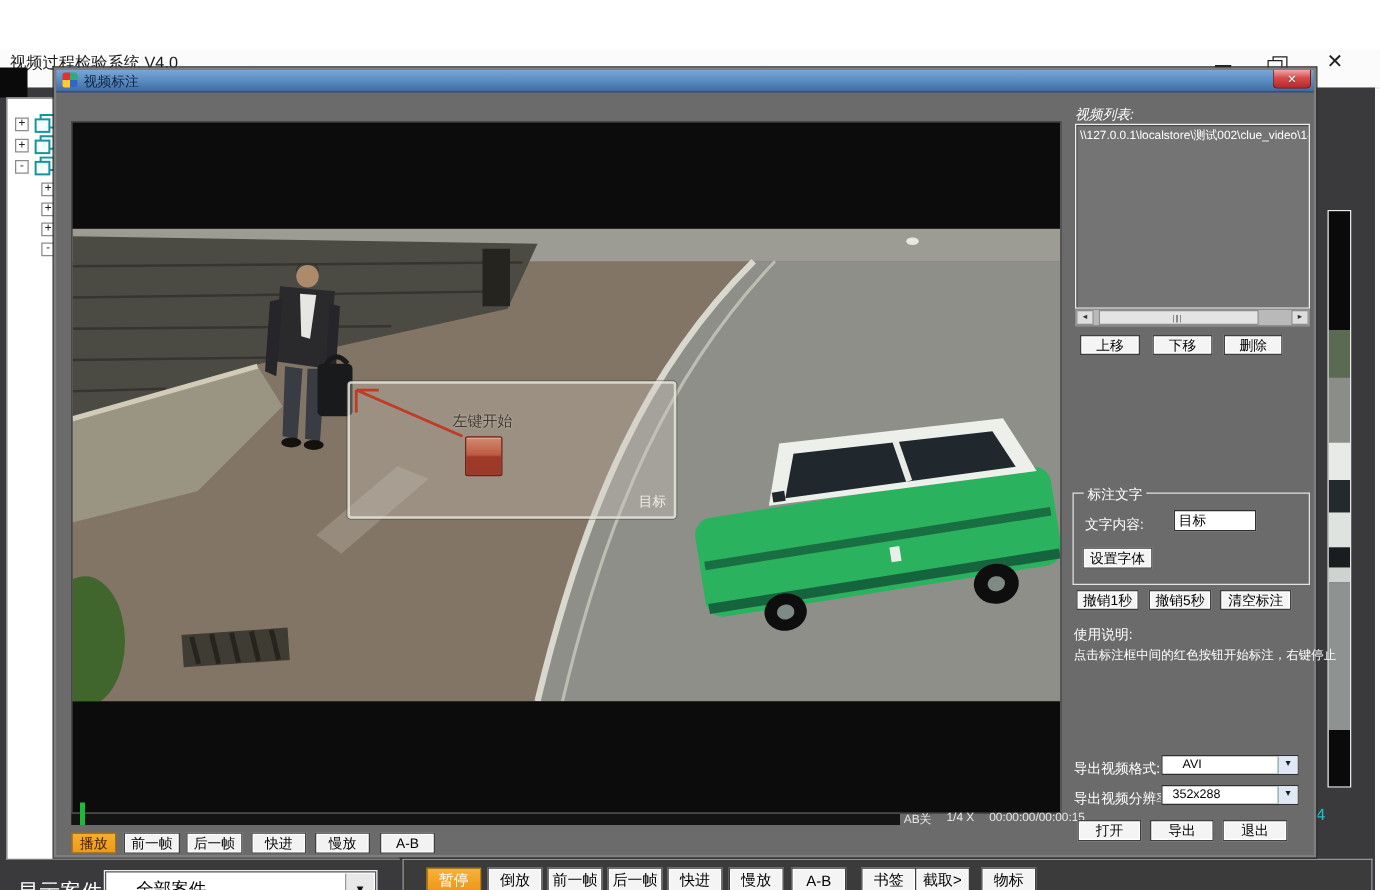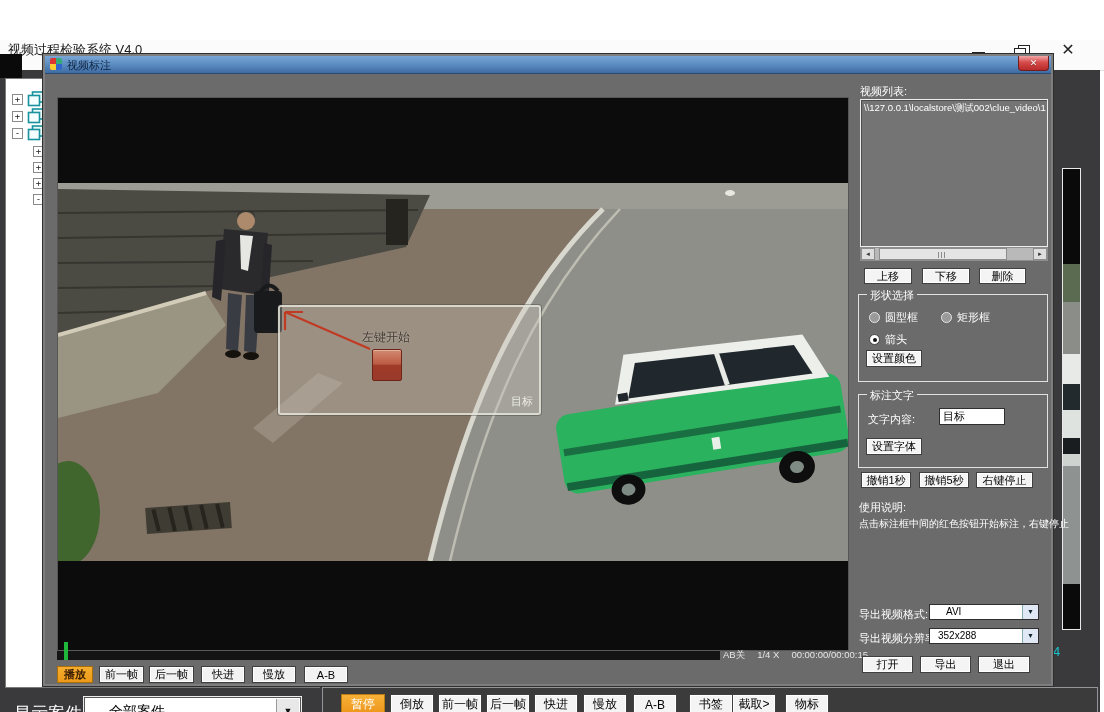--- a/index.html
+++ b/index.html
@@ -56,21 +56,21 @@
   .anno-btn{position:absolute;left:92px;top:42px;width:30px;height:32px;border:1px solid #6f2418;border-radius:2px;box-sizing:border-box;
             background:linear-gradient(180deg,#d28a70 0%,#bc5c44 46%,#a03a28 52%,#993a2b 100%);box-shadow:inset 0 1px 0 rgba(255,255,255,.35);}
   .anno-tag{position:absolute;right:6px;bottom:4px;font-size:11px;color:#eeeee5;}
   .arrow-svg{position:absolute;left:0;top:0;pointer-events:none;}
   
   .seekbar{left:12px;top:594px;width:663px;height:9px;background:#141414;border-top:1px solid #5a5a5a;}
   .playhead{left:19px;top:586px;width:4px;height:18px;background:#1fb83a;}
   .vstatus{left:678px;top:593px;width:180px;display:flex;gap:12px;font-size:9.5px;color:#e6e6e6;white-space:nowrap;}
   .pb-btn{position:absolute;top:610px;height:17px;background:#f2f2f2;border:1px solid #3f3f3f;box-shadow:inset 0 0 0 1px #fff;
           font-size:11px;color:#000;display:flex;align-items:center;justify-content:center;box-sizing:border-box;}
-  .pb-btn.orange{background:linear-gradient(#f6ad2e,#ec9a18);border-color:#a86f0c;box-shadow:none;color:#3a1d00;font-weight:bold;}
+  .pb-btn.orange{background:linear-gradient(#f6ad2e,#ec9a18);border-color:#a86f0c;box-shadow:none;color:#3a1d00;font-weight:normal;}
   
   .plabel{font-size:11px;color:#fff;white-space:nowrap;}
   .listbox{left:815px;top:43px;width:188px;height:148px;background:#747474;border:1px solid #ededed;box-shadow:inset 1px 1px 0 #4c4c4c;box-sizing:border-box;}
   .list-item{position:absolute;left:3px;top:2px;font-size:9.5px;color:#fff;white-space:nowrap;overflow:hidden;width:182px;}
   .hscroll{left:815px;top:191px;width:188px;height:14px;background:#b9b9b9;border:1px solid #8d8d8d;box-sizing:border-box;}
   .scroll-arrow{position:absolute;top:0;width:14px;height:12px;background:#dedede;border:1px solid #8d8d8d;box-sizing:border-box;
                 font-size:6px;color:#333;text-align:center;line-height:11px;}
   .scroll-thumb{position:absolute;left:18px;top:0;width:128px;height:12px;background:#e4e4e4;border:1px solid #8d8d8d;box-sizing:border-box;}
   .scroll-grip{position:absolute;left:58px;top:3px;width:8px;height:6px;
                background:repeating-linear-gradient(90deg,#8a8a8a 0 1px,transparent 1px 3px);}
@@ -267,62 +267,46 @@
       <span>00:00:00/00:00:15</span>
     </div>
 
     <div class="pb-btn orange" style="left:12px;width:36px;">播放</div>
     <div class="pb-btn" style="left:54px;width:45px;">前一帧</div>
     <div class="pb-btn" style="left:104px;width:45px;">后一帧</div>
     <div class="pb-btn" style="left:156px;width:44px;">快进</div>
     <div class="pb-btn" style="left:207px;width:44px;">慢放</div>
     <div class="pb-btn" style="left:259px;width:44px;">A-B</div>
 
-    <div class="abs plabel" style="left:815px;top:28px;">视频列表:</div>
+    <div class="abs plabel" style="left:815px;top:28px;font-style:italic;">视频列表:</div>
     <div class="abs listbox">
       <div class="list-item">\\127.0.0.1\localstore\测试002\clue_video\141335980</div>
     </div>
     <div class="abs hscroll">
       <span class="scroll-arrow" style="left:0;">◄</span>
       <span class="scroll-thumb">
           <span class="scroll-grip"></span>
         </span>
       <span class="scroll-arrow" style="right:0;">►</span>
     </div>
     <div class="wbtn" style="left:819px;top:212px;width:48px;height:16px;">上移</div>
     <div class="wbtn" style="left:877px;top:212px;width:48px;height:16px;">下移</div>
     <div class="wbtn" style="left:934px;top:212px;width:47px;height:16px;">删除</div>
 
-    <div class="grp" style="left:813px;top:238px;width:190px;height:88px;">
-      <span class="grp-title">形状选择</span>
-      <div class="radio-row" style="left:10px;top:15px;">
-        <span class="radio"></span>
-        <span class="radio-label">圆型框</span>
-      </div>
-      <div class="radio-row" style="left:82px;top:15px;">
-        <span class="radio"></span>
-        <span class="radio-label">矩形框</span>
-      </div>
-      <div class="radio-row" style="left:10px;top:37px;">
-        <span class="radio sel"></span>
-        <span class="radio-label">箭头</span>
-      </div>
-      <div class="wbtn" style="left:7px;top:55px;width:56px;height:17px;">设置颜色</div>
-    </div>
 
     <div class="grp" style="left:813px;top:338px;width:190px;height:74px;">
       <span class="grp-title">标注文字</span>
       <span class="plabel" style="position:absolute;left:9px;top:17px;">文字内容:</span>
       <input class="tinput" style="left: 80px; top: 13px; width: 66px; height: 17px;" value="目标">
       <div class="wbtn" style="left:7px;top:43px;width:56px;height:17px;">设置字体</div>
     </div>
 
     <div class="wbtn" style="left:816px;top:416px;width:50px;height:16px;">撤销1秒</div>
     <div class="wbtn" style="left:874px;top:416px;width:50px;height:16px;">撤销5秒</div>
-    <div class="wbtn" style="left:931px;top:416px;width:57px;height:16px;">右键停止</div>
+    <div class="wbtn" style="left:931px;top:416px;width:57px;height:16px;">清空标注</div>
 
     <div class="abs plabel" style="left:814px;top:444px;">使用说明:</div>
     <div class="abs plabel" style="left:814px;top:461px;font-size:10px;">点击标注框中间的红色按钮开始标注，右键停止</div>
 
     <div class="abs plabel" style="left:814px;top:551px;">导出视频格式:</div>
     <div class="ddl" style="left:884px;top:548px;width:110px;height:16px;">
       <span class="ddl-text">AVI</span>
       <span class="ddl-arrow">▼</span>
     </div>
     <div class="abs plabel" style="left:814px;top:575px;">导出视频分辨率:</div>

